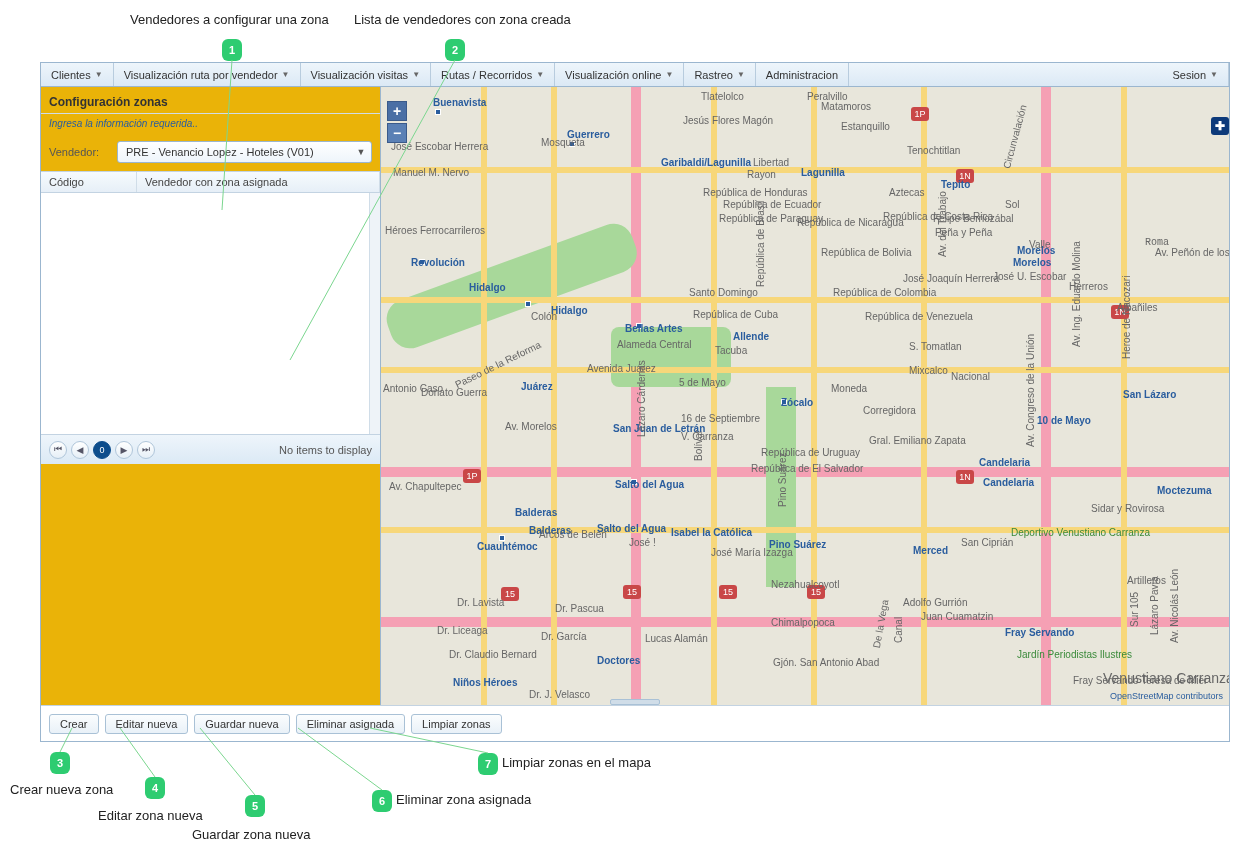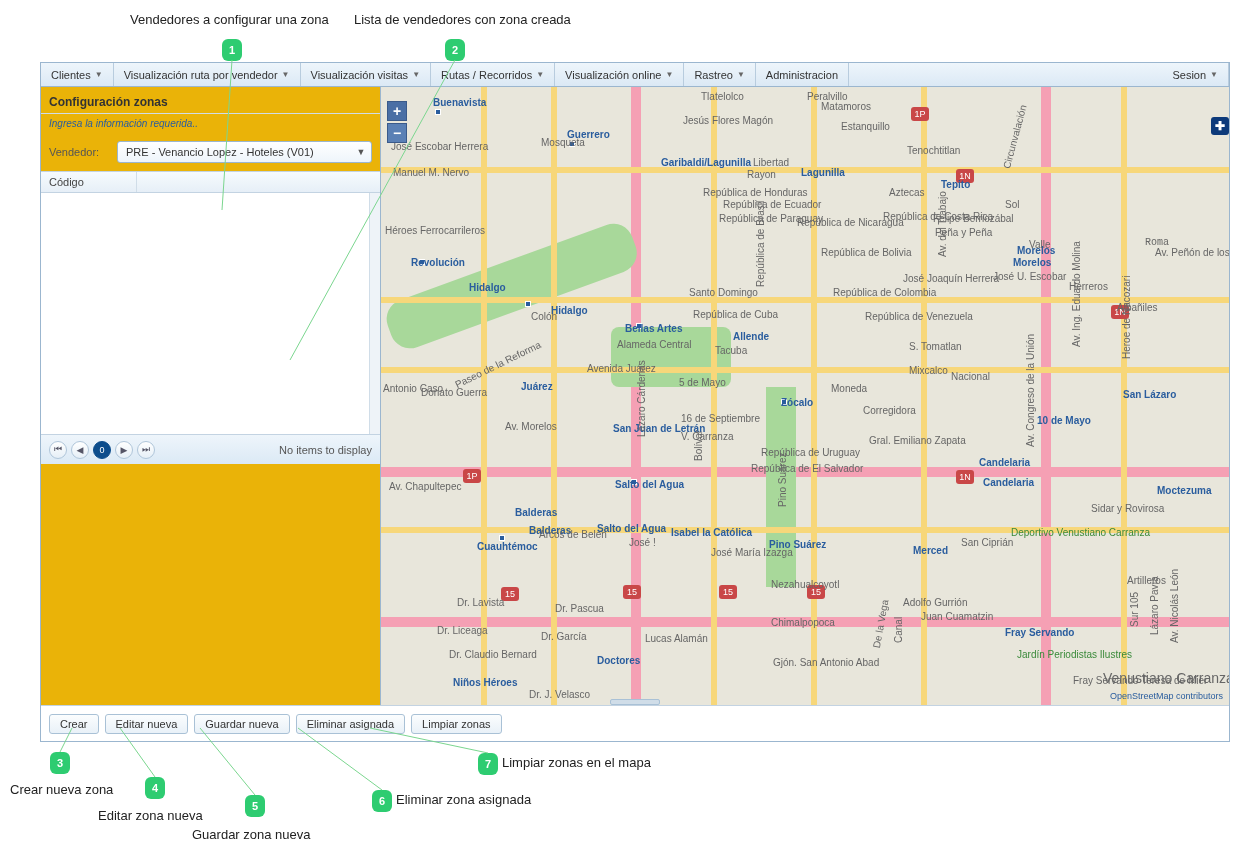--- a/index.html
+++ b/index.html
@@ -103,20 +103,21 @@
       <div class="panel-hint">Ingresa la información requerida..</div>
       <div class="vend-row">
         <div class="vend-label">Vendedor:</div>
         <div class="vend-select">
           <div class="select-box">PRE - Venancio Lopez - Hoteles (V01)</div>
           <div class="select-arrow">▼</div>
         </div>
       </div>
       <div class="grid-head">
         <div class="grid-col c1">Código</div>
+        <div class="grid-col c2">Vendedor con zona asignada</div>
       </div>
       <div class="grid-body" style="height:260px;"></div>
       <div class="pager-bar">
         <div class="pg-btn">⏮</div>
         <div class="pg-btn">◀</div>
         <div class="pg-btn active">0</div>
         <div class="pg-btn">▶</div>
         <div class="pg-btn">⏭</div>
         <div class="pager-status">No items to display</div>
       </div>

